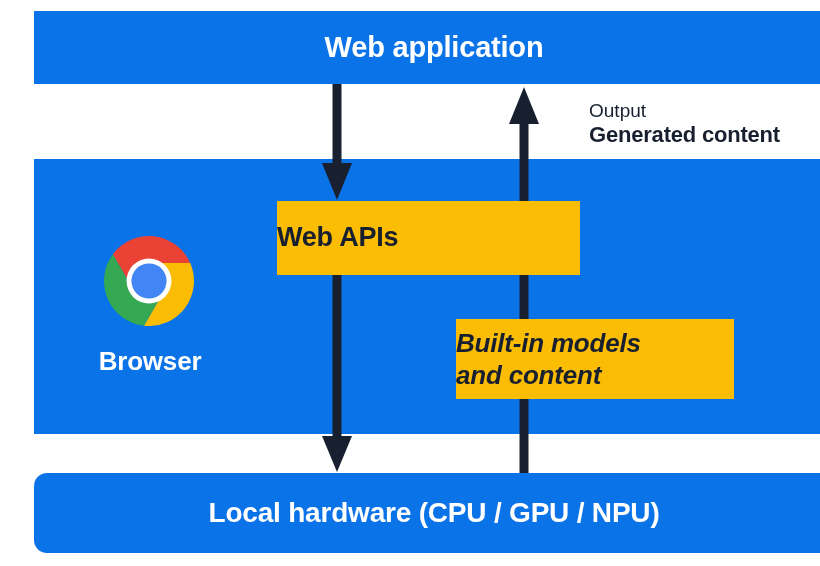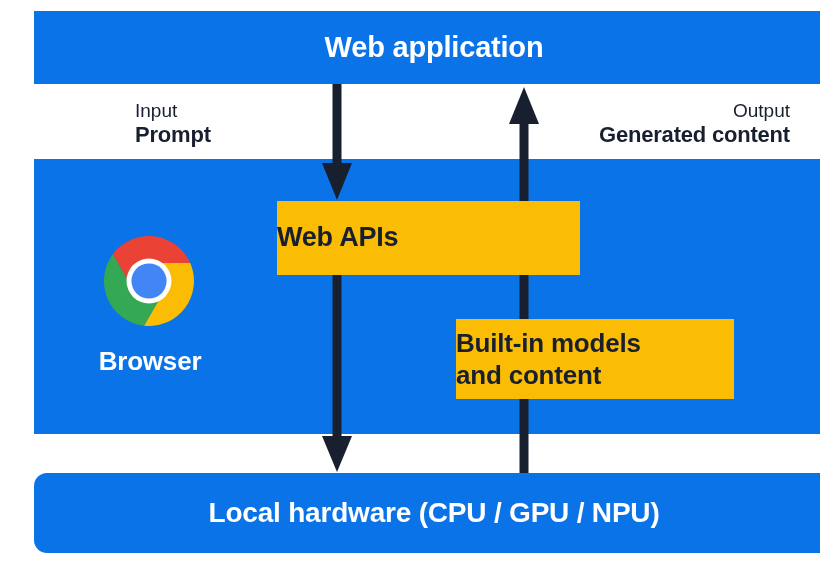--- a/index.html
+++ b/index.html
@@ -19,34 +19,34 @@
   .bar-label{
     color:var(--white);font-weight:700;font-size:28px;letter-spacing:-0.2px;
   }
   .top-bar{top:11px;height:73px;}
   .middle-bar{top:159px;height:275px;}
   .bottom-bar{top:473px;height:80px;border-radius:13px;}
   .arrows{position:absolute;left:0;top:0;z-index:1;pointer-events:none;}
   .arrows .stroke{fill:var(--navy);}
   .io-block{position:absolute;top:100px;z-index:2;line-height:1.18;}
   .input-block{left:111px;text-align:left;}
-  .output-block{right:54px;text-align:right;}
+  .output-block{right:64px;}
   .io-label{font-size:19px;font-weight:400;color:var(--navy);}
   .io-value{font-size:22px;font-weight:700;color:var(--navy);letter-spacing:-0.2px;}
   .yellow-box{
     position:absolute;background:var(--yellow);z-index:2;
     display:flex;flex-direction:column;align-items:flex-start;justify-content:center;
   }
   .yellow-box .box-label{
     color:var(--navy);font-weight:700;font-size:27px;letter-spacing:-0.2px;
     line-height:1.25;text-align:center;
   }
   .webapis-box{left:253px;top:201px;width:303px;height:74px;}
   .builtin-box{left:432px;top:319px;width:278px;height:80px;}
-  .builtin-box .box-label{font-size:26px;}
+  .builtin-box .box-label{font-size:26px;font-style:italic;}
   .chrome-logo{position:absolute;left:80px;top:236px;width:90px;height:90px;z-index:2;}
   .logo-red{fill:var(--chrome-red);}
   .logo-yellow{fill:var(--chrome-yellow);}
   .logo-green{fill:var(--chrome-green);}
   .logo-blue{fill:var(--chrome-blue);}
   .logo-ring{fill:var(--white);}
   .browser-label{
     position:absolute;left:36px;top:346px;width:180px;z-index:2;text-align:center;
     color:var(--white);font-weight:700;font-size:26px;letter-spacing:-0.2px;
   }
@@ -66,24 +66,20 @@
     <g>
       <rect class="stroke" x="495.5" y="123" width="9" height="350"></rect>
       <polygon class="stroke" points="485,124 515,124 500,87"></polygon>
     </g>
   </svg>
 
   <div class="bar top-bar">
     <span class="bar-label" style="font-size:29px">Web application</span>
   </div>
 
-  <div class="io-block input-block">
-    <div class="io-label">Input</div>
-    <div class="io-value">Prompt</div>
-  </div>
   <div class="io-block output-block">
     <div class="io-label">Output</div>
     <div class="io-value">Generated content</div>
   </div>
 
   <div class="bar middle-bar"></div>
 
   <svg class="chrome-logo" viewBox="0 0 100 100">
     <path class="logo-red" d="M50 30 L95.8 30 A50 50 0 0 0 9.8 20.3 L32.7 60 A20 20 0 0 1 50 30 Z"></path>
     <path class="logo-yellow" d="M95.8 30 A50 50 0 0 1 44.4 99.7 L67.3 60 A20 20 0 0 0 50 30 L95.8 30 Z"></path>

